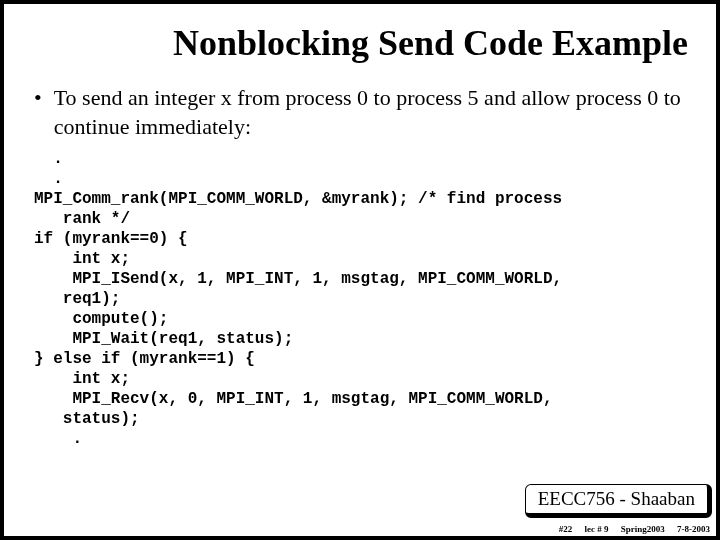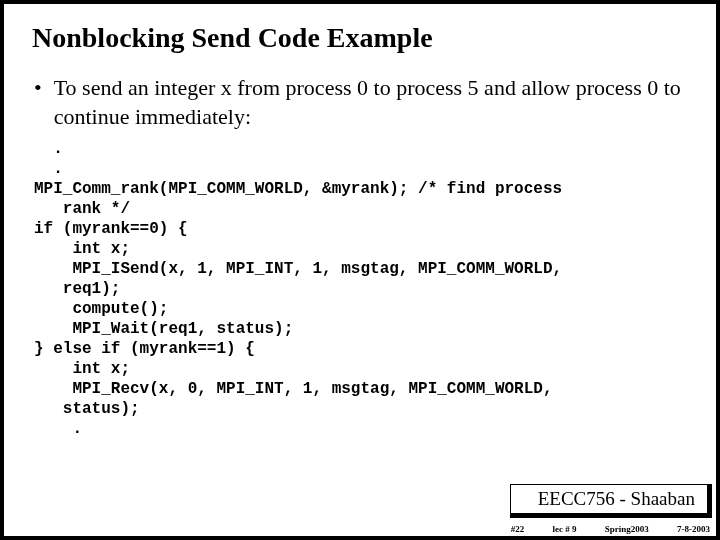--- a/index.html
+++ b/index.html
@@ -11,22 +11,22 @@
       position: relative;
     }
     .slide {
       width: 100%;
       height: 100%;
       border: 4px solid black;
       padding: 18px 28px 0 28px;
       position: relative;
     }
     .title {
-      text-align: left;
-      font-size: 28px;
+      text-align: right;
+      font-size: 36px;
       font-weight: bold;
       margin-bottom: 20px;
       font-family: 'Times New Roman', Times, serif;
     }
     .bullet {
       display: flex;
       margin-bottom: 8px;
       padding-left: 2px;
     }
     .bullet-dot {
@@ -51,34 +51,35 @@
     }
     .footer-box {
       position: absolute;
       bottom: 18px;
       right: 4px;
       background: white;
       border-bottom: 5px solid black;
       border-right: 5px solid black;
       border-top: 1px solid black;
       border-left: 1px solid black;
-      padding: 3px 12px 3px 27px;
+      padding: 3px 12px 3px 12px;
       font-size: 19px;
       font-family: 'Times New Roman', Times, serif;
+      border-radius: 6px;
     }
     .footer-meta {
       position: absolute;
       bottom: 2px;
       right: 6px;
       font-size: 9px;
       font-family: 'Times New Roman', Times, serif;
       font-weight: bold;
     }
     .footer-meta span {
-      margin-left: 26px;
+      margin-left: 10px;
     }
   </style>
 </head>
 <body>
 
 <div class="slide">
   <div class="title">Nonblocking Send Code Example</div>
 
   <div class="bullet">
     <div class="bullet-dot">•</div>

